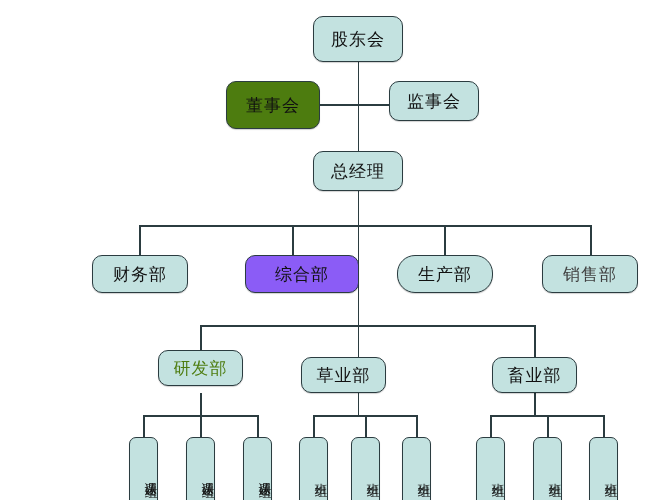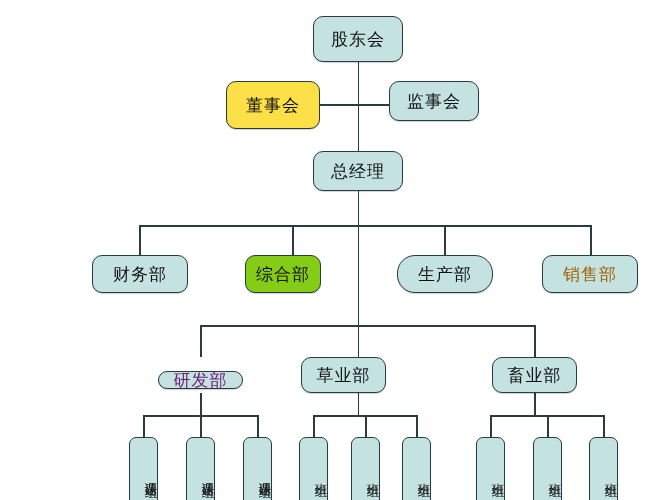--- a/index.html
+++ b/index.html
@@ -83,28 +83,28 @@
       <div class="edge edge-v" style="left: 325px; top: 415px; background: rgb(43, 60, 64); height: 22px;"></div>
       <div class="edge edge-v" style="left: 376px; top: 415px; background: rgb(43, 60, 64); height: 22px;"></div>
       <div class="edge edge-v" style="left: 494px; top: 393px; background: rgb(43, 60, 64); height: 22px;"></div>
       <div class="edge edge-h" style="left: 450px; top: 415px; background: rgb(43, 60, 64); width: 113px;"></div>
       <div class="edge edge-v" style="left: 450px; top: 415px; background: rgb(43, 60, 64); height: 22px;"></div>
       <div class="edge edge-v" style="left: 507px; top: 415px; background: rgb(43, 60, 64); height: 22px;"></div>
       <div class="edge edge-v" style="left: 563px; top: 415px; background: rgb(43, 60, 64); height: 22px;"></div>
     </div>
   <div id="nodes-layer">
       <div class="node node-lg" style="left: 273px; top: 16px; width: 90px; height: 46px; background: rgb(195, 226, 224); border-color: rgb(43, 60, 64); color: rgb(17, 17, 17);">股东会</div>
-      <div class="node node-lg" style="left: 186px; top: 81px; width: 94px; height: 48px; background: #fde047; border-color: rgb(43, 60, 64); color: rgb(17, 17, 17);">董事会</div>
+      <div class="node node-lg" style="left: 186px; top: 81px; width: 94px; height: 48px; background: #4d7c0f; border-color: rgb(43, 60, 64); color: rgb(17, 17, 17);">董事会</div>
       <div class="node node-lg" style="left: 349px; top: 81px; width: 90px; height: 40px; background: rgb(195, 226, 224); border-color: rgb(43, 60, 64); color: rgb(17, 17, 17);">监事会</div>
       <div class="node node-lg" style="left: 273px; top: 151px; width: 90px; height: 40px; background: rgb(195, 226, 224); border-color: rgb(43, 60, 64); color: rgb(17, 17, 17);">总经理</div>
       <div class="node node-lg" style="left: 52px; top: 255px; width: 96px; height: 38px; background: rgb(195, 226, 224); border-color: rgb(43, 60, 64); color: rgb(17, 17, 17);">财务部</div>
-      <div class="node node-lg" style="left: 205px; top: 255px; width: 76px; height: 38px; background: #84cc16; border-color: rgb(43, 60, 64); color: rgb(17, 17, 17);">综合部</div>
+      <div class="node node-lg" style="left: 205px; top: 255px; width: 114px; height: 38px; background: #8b5cf6; border-color: rgb(43, 60, 64); color: rgb(17, 17, 17);">综合部</div>
       <div class="node node-lg" style="left: 357px; top: 255px; width: 96px; height: 38px; background: rgb(195, 226, 224); border-color: rgb(43, 60, 64); color: rgb(17, 17, 17); border-radius: 18px;">生产部</div>
-      <div class="node node-lg" style="left: 502px; top: 255px; width: 96px; height: 38px; background: rgb(195, 226, 224); border-color: rgb(43, 60, 64); color: #a16207;">销售部</div>
-      <div class="node node-lg" style="left: 118px; top: 371px; width: 85px; height: 18px; background: rgb(195, 226, 224); border-color: rgb(43, 60, 64); color: #701a75;">研发部</div>
+      <div class="node node-lg" style="left: 502px; top: 255px; width: 96px; height: 38px; background: rgb(195, 226, 224); border-color: rgb(43, 60, 64); color: #404040;">销售部</div>
+      <div class="node node-lg" style="left: 118px; top: 350px; width: 85px; height: 36px; background: rgb(195, 226, 224); border-color: rgb(43, 60, 64); color: #4d7c0f;">研发部</div>
       <div class="node node-lg" style="left: 261px; top: 357px; width: 85px; height: 36px; background: rgb(195, 226, 224); border-color: rgb(43, 60, 64); color: rgb(17, 17, 17);">草业部</div>
       <div class="node node-lg" style="left: 452px; top: 357px; width: 85px; height: 36px; background: rgb(195, 226, 224); border-color: rgb(43, 60, 64); color: rgb(17, 17, 17);">畜业部</div>
       <div class="node node-sm" style="left: 89px; top: 437px; width: 29px; height: 70px; background: rgb(195, 226, 224); border-color: rgb(43, 60, 64); color: rgb(17, 17, 17);">课题组</div>
       <div class="node node-sm" style="left: 146px; top: 437px; width: 29px; height: 70px; background: rgb(195, 226, 224); border-color: rgb(43, 60, 64); color: rgb(17, 17, 17);">课题组</div>
       <div class="node node-sm" style="left: 203px; top: 437px; width: 29px; height: 70px; background: rgb(195, 226, 224); border-color: rgb(43, 60, 64); color: rgb(17, 17, 17);">课题组</div>
       <div class="node node-sm" style="left: 259px; top: 437px; width: 29px; height: 70px; background: rgb(195, 226, 224); border-color: rgb(43, 60, 64); color: rgb(17, 17, 17);">班组</div>
       <div class="node node-sm" style="left: 311px; top: 437px; width: 29px; height: 70px; background: rgb(195, 226, 224); border-color: rgb(43, 60, 64); color: rgb(17, 17, 17);">班组</div>
       <div class="node node-sm" style="left: 362px; top: 437px; width: 29px; height: 70px; background: rgb(195, 226, 224); border-color: rgb(43, 60, 64); color: rgb(17, 17, 17);">班组</div>
       <div class="node node-sm" style="left: 436px; top: 437px; width: 29px; height: 70px; background: rgb(195, 226, 224); border-color: rgb(43, 60, 64); color: rgb(17, 17, 17);">班组</div>
       <div class="node node-sm" style="left: 493px; top: 437px; width: 29px; height: 70px; background: rgb(195, 226, 224); border-color: rgb(43, 60, 64); color: rgb(17, 17, 17);">班组</div>

